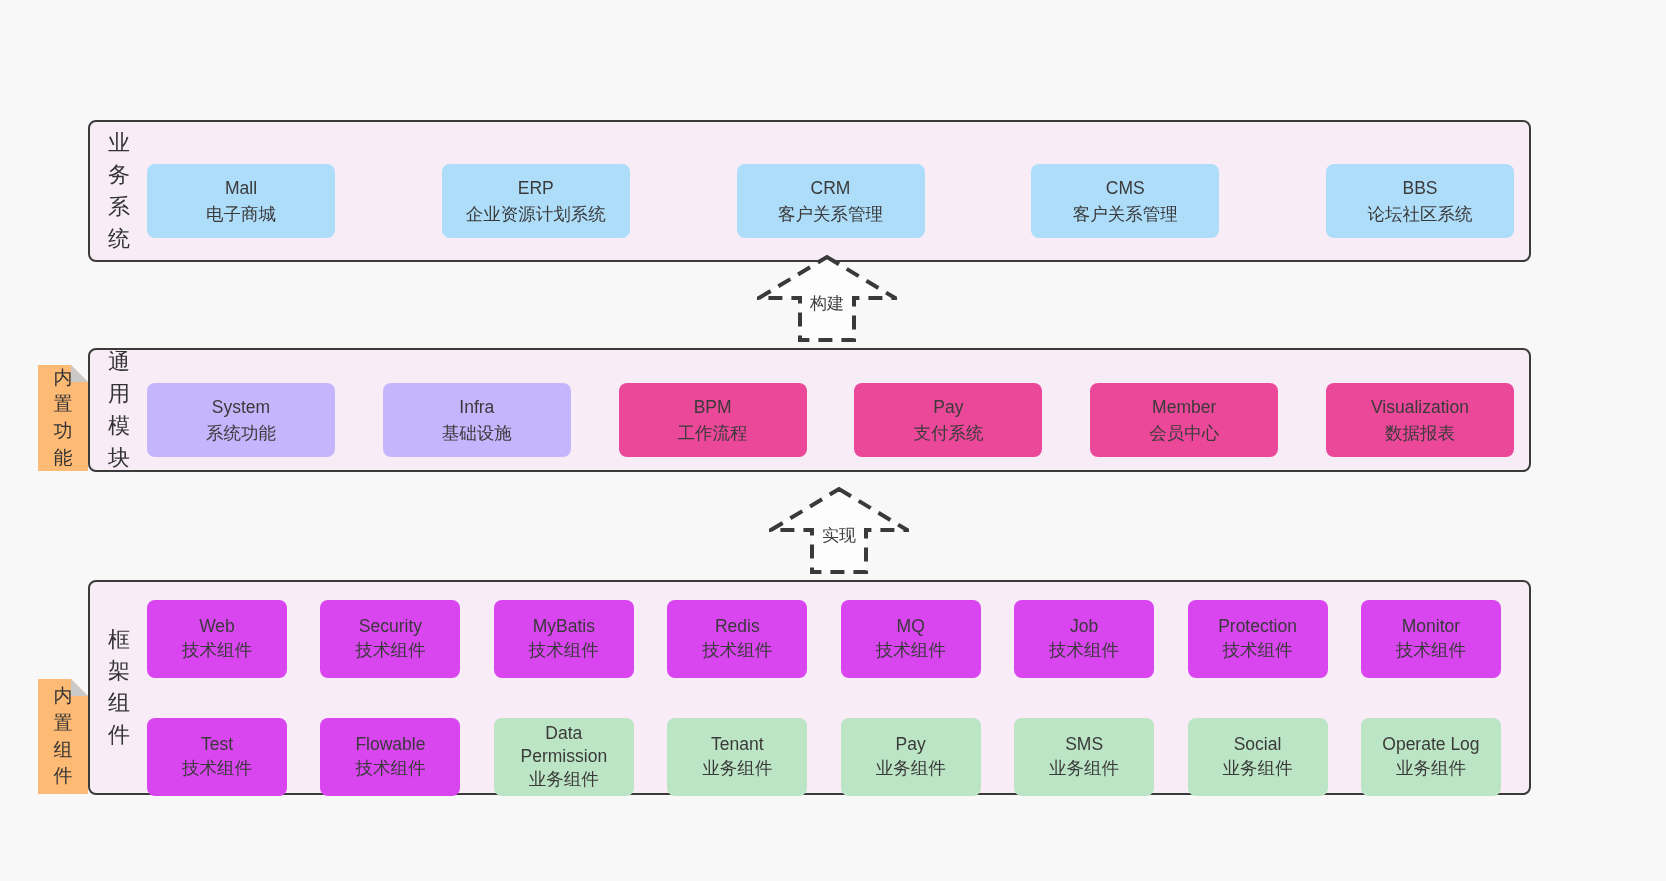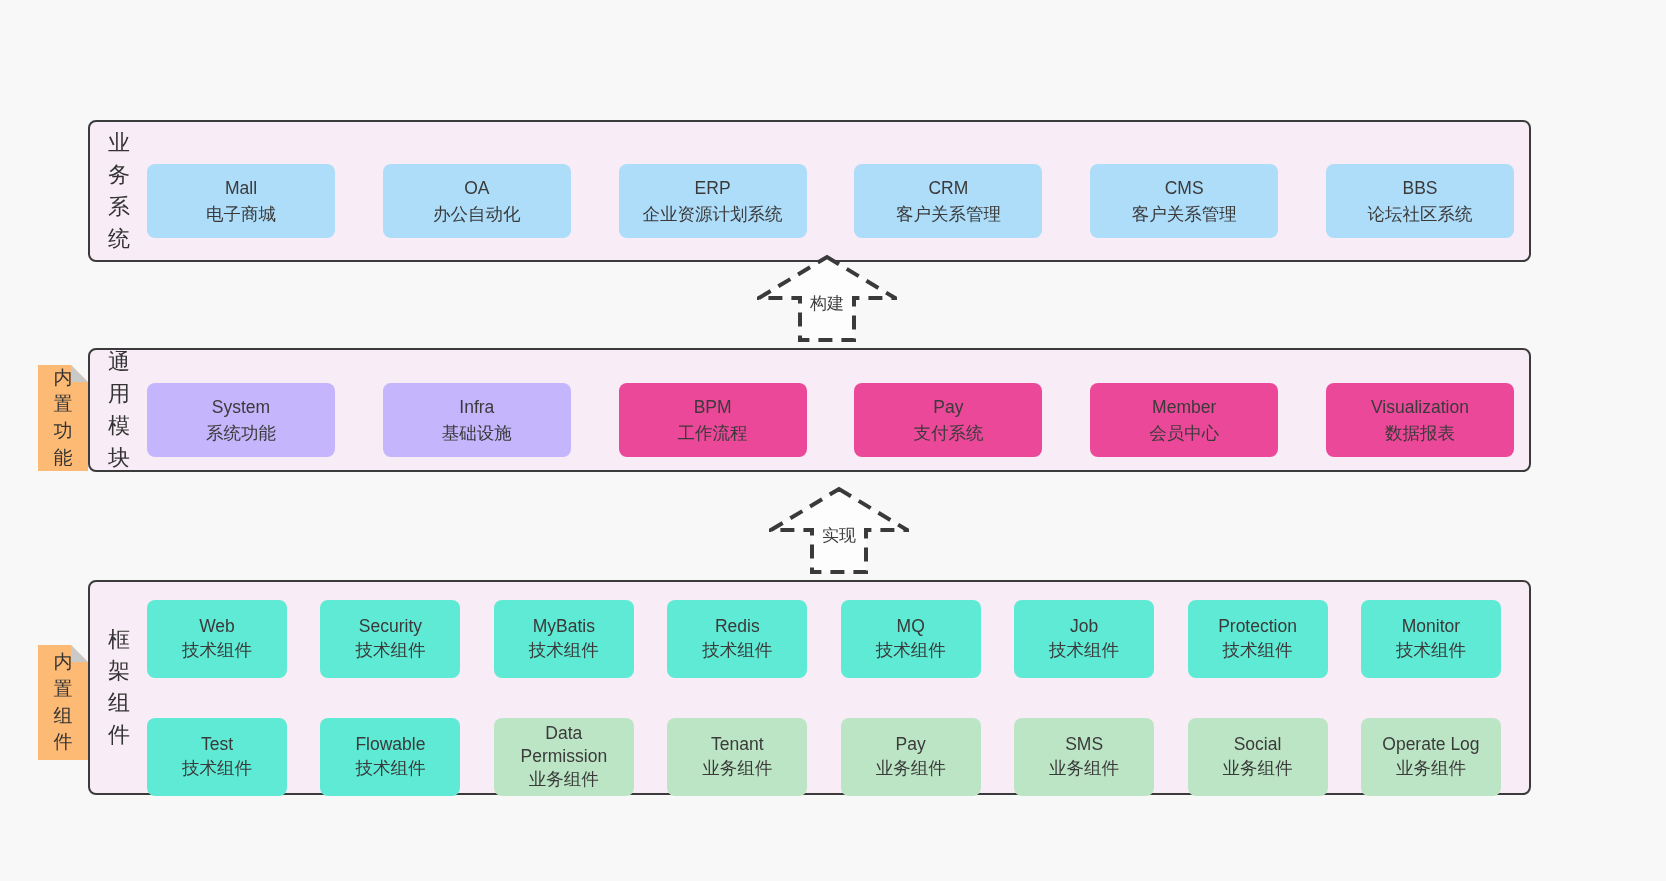--- a/index.html
+++ b/index.html
@@ -60,21 +60,21 @@
     font-size:17.5px;
     line-height:1.5;
     color:#3a3a3a;
     margin-top:20px;
   }
   .band3 .box{width:140px;height:78px;line-height:1.32;}
   .band3 .box .title{max-width:112px;}
   .blue{background:#aeddfa;}
   .red{background:#c4b5fd;}
   .pink{background:#ec4899;}
-  .green{background:#5eead4;}
+  .green{background:#d946ef;}
   .lightgreen{background:#bce5c5;}
   .note{
     position:absolute;
     left:38px;width:50px;
     background:#fdba74;
     clip-path:polygon(0 0, calc(100% - 17px) 0, 100% 17px, 100% 100%, 0 100%);
     display:flex;align-items:center;justify-content:center;
     z-index:5;
   }
   .note .fold{
@@ -107,24 +107,20 @@
 </style>
 </head>
 <body>
 
 <div class="band" style="top:120px;height:142px;">
   <div class="band-label">业务系统</div>
   <div class="boxes">
     <div class="box blue">
       <div class="title">Mall</div>
       <div class="subtitle">电子商城</div>
-    </div>
-    <div class="box blue">
-      <div class="title">OA</div>
-      <div class="subtitle">办公自动化</div>
     </div>
     <div class="box blue">
       <div class="title">ERP</div>
       <div class="subtitle">企业资源计划系统</div>
     </div>
     <div class="box blue">
       <div class="title">CRM</div>
       <div class="subtitle">客户关系管理</div>
     </div>
     <div class="box blue">
@@ -252,16 +248,16 @@
         <div class="title">Social</div>
         <div class="subtitle">业务组件</div>
       </div>
       <div class="box lightgreen">
         <div class="title">Operate Log</div>
         <div class="subtitle">业务组件</div>
       </div>
     </div>
   </div>
 </div>
-<div class="note" style="top:645px;height:115px;">
+<div class="note" style="top:679px;height:115px;">
   <div class="fold"></div>
   <div class="v-text">内置组件</div>
 </div>
 
 </body></html>

